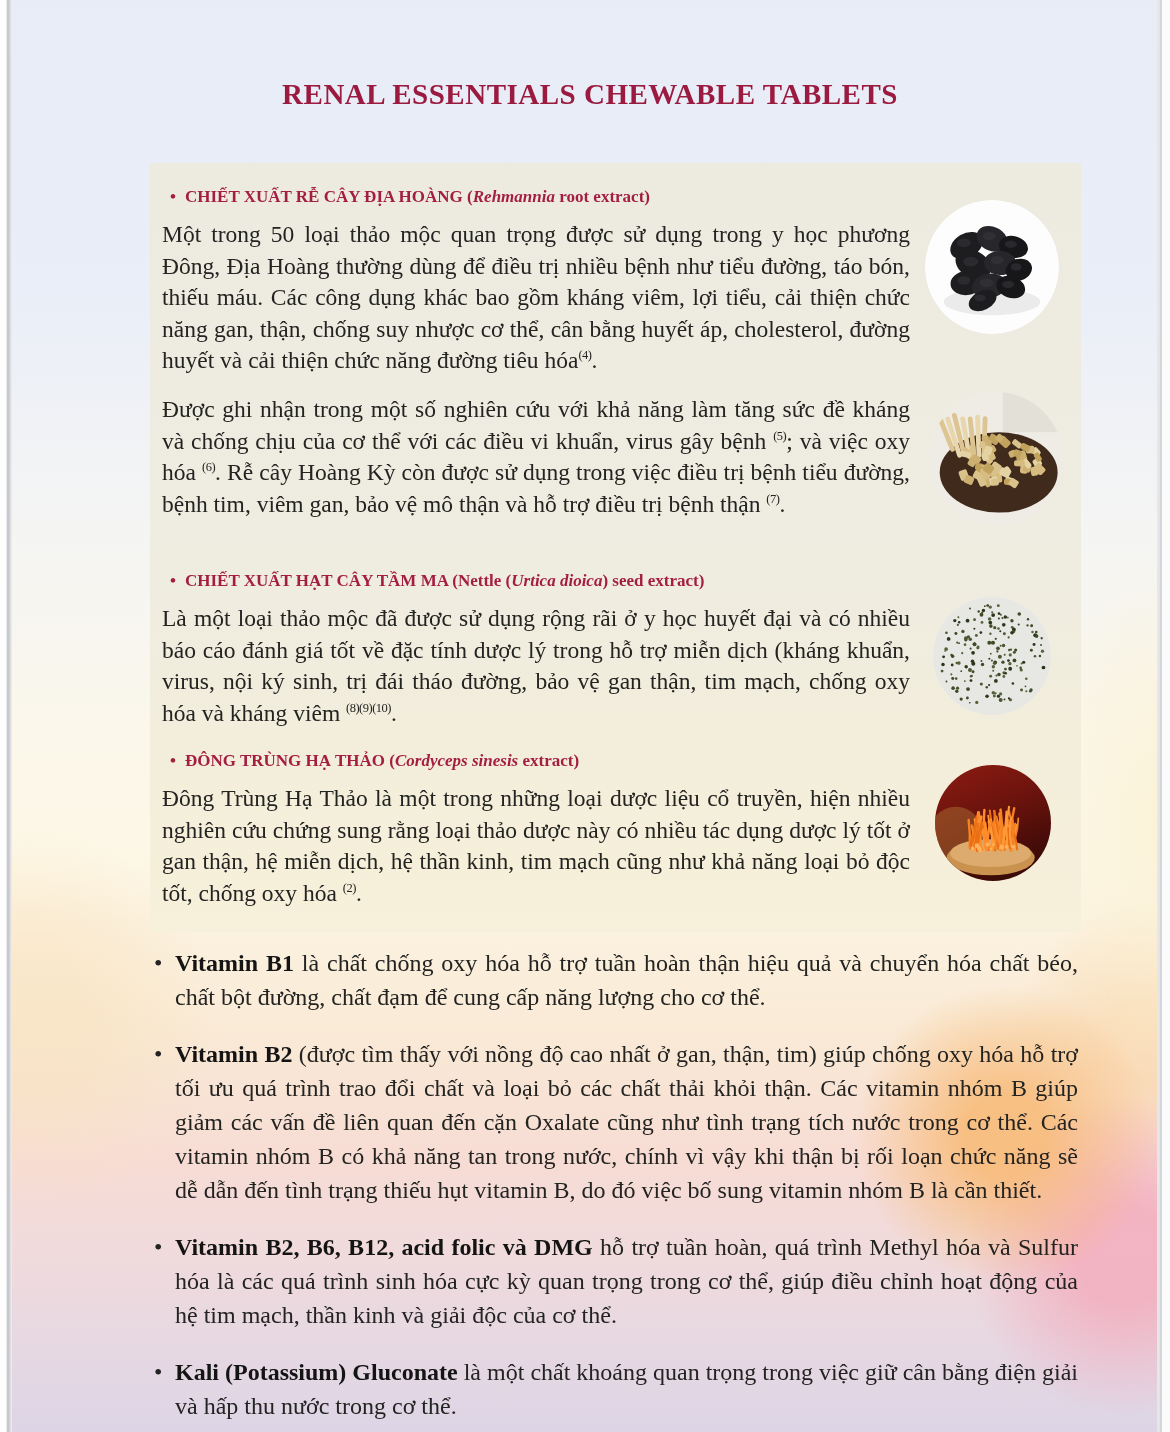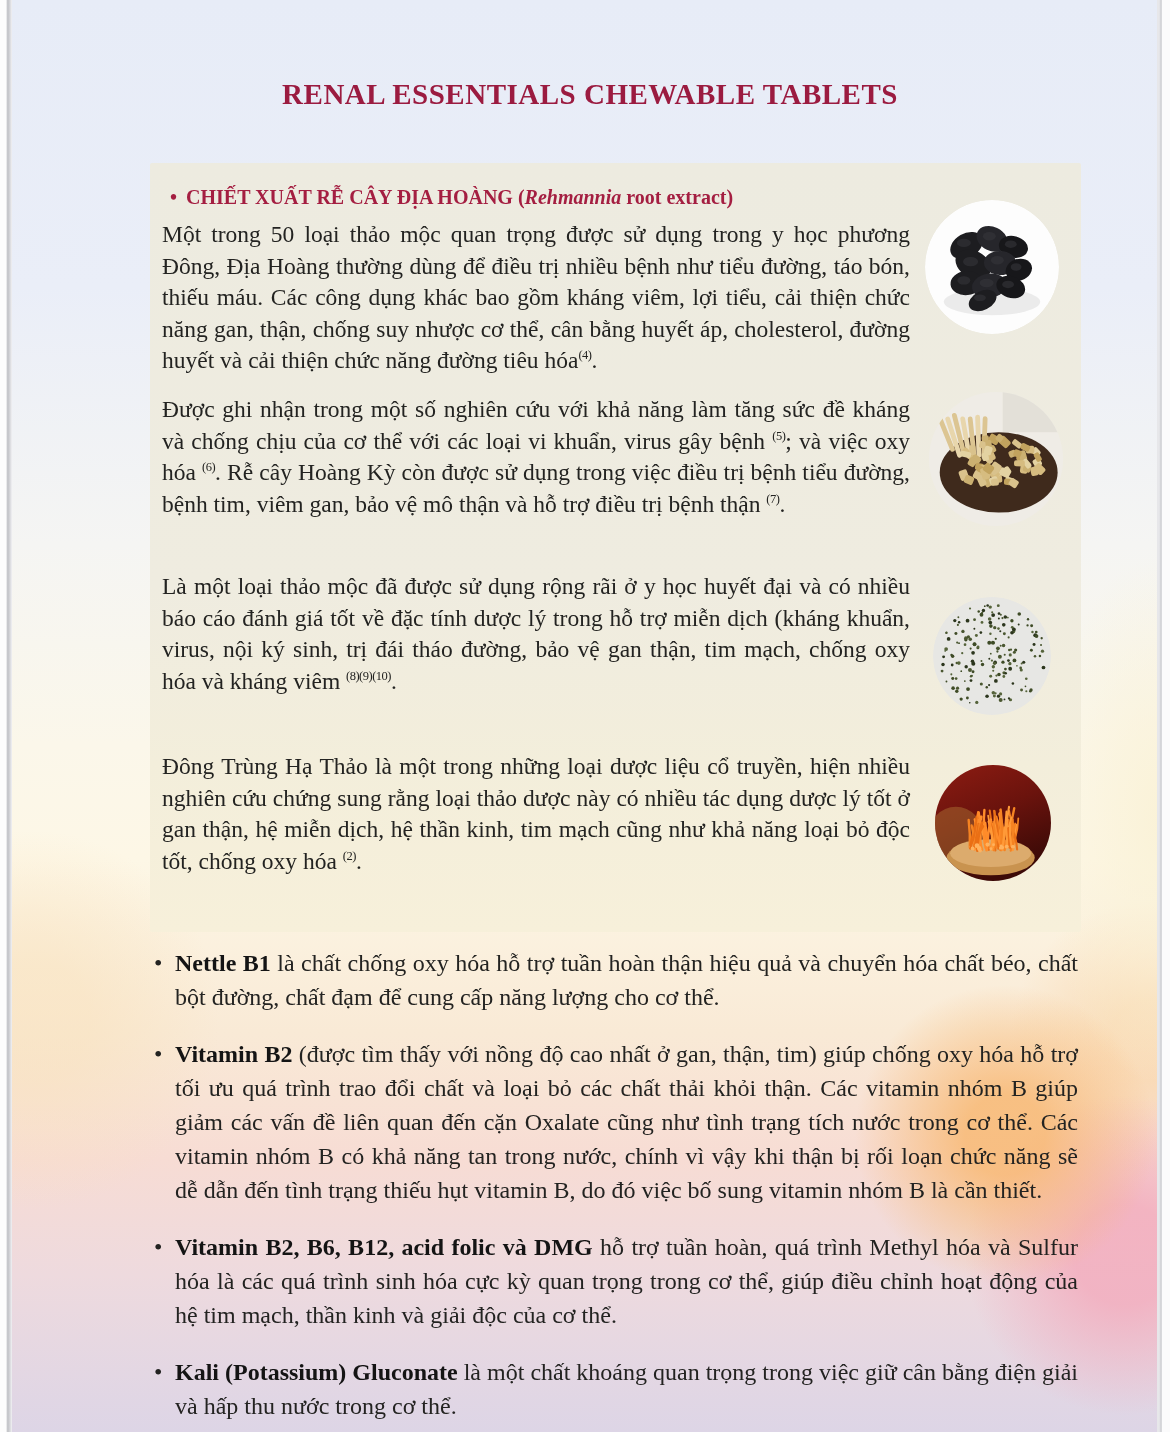--- a/index.html
+++ b/index.html
@@ -18,21 +18,21 @@
   .edge-left{position:absolute;left:0;top:0;width:12px;height:100%;
     background:linear-gradient(90deg,#fdfdfd 0 52%,#c7c8cc 58% 72%,#f1f1f4 100%);}
   .edge-right{position:absolute;right:0;top:0;width:13px;height:100%;
     background:linear-gradient(90deg,#e7e7ea 0 18%,#d4d5d9 24% 34%,#fbfbfc 42% 100%);}
   .title{position:absolute;top:78px;left:90px;width:1000px;margin:0;text-align:center;
     color:#9b1b40;font-size:29px;font-weight:bold;letter-spacing:.5px;}
   .panel{position:absolute;left:150px;top:163px;width:931px;height:769px;
     background:linear-gradient(180deg,#edebe0 0%,#efece0 55%,#f3eedb 78%,#f7f0da 100%);
     border-radius:2px;}
   .sec{position:absolute;left:8px;width:756px;}
-  .sec h3{margin:0 0 8px 0;padding-left:12px;color:#a41e41;font-size:20px;font-weight:bold;line-height:28px;}
+  .sec h3{margin:0 0 8px 0;padding-left:12px;color:#a41e41;font-size:17px;font-weight:bold;line-height:28px;}
   .sec h3 .dot{margin-right:9px;}
   .sec p{margin:4px;font-size:23.5px;line-height:31.5px;color:#232321;text-align:justify;}
   sup{font-size:12.5px;line-height:0;vertical-align:9px;letter-spacing:-.5px;}
   .photo{position:absolute;display:block;}
   #img-rehmannia{left:775px;top:37px;width:134px;height:134px;}
   #img-astragalus{left:779px;top:229px;width:134px;height:134px;}
   #img-nettle{left:783px;top:434px;width:118px;height:118px;}
   #img-cordyceps{left:785px;top:602px;width:116px;height:116px;}
   .vitamins{position:absolute;left:152px;top:946px;width:926px;margin:0;padding:0;list-style:none;
     font-size:24px;line-height:34px;color:#232321;text-align:justify;}
@@ -52,28 +52,30 @@
   <h1 class="title">RENAL ESSENTIALS CHEWABLE TABLETS</h1>
 
   <section class="panel">
 
     <div class="sec s1">
       <h3><span class="dot">•</span><span>CHIẾT XUẤT RỄ CÂY ĐỊA HOÀNG</span><span> (</span><i>Rehmannia</i><span> root extract)</span></h3>
       <p><span>Một trong 50 loại thảo mộc quan trọng  được sử dụng trong y học phương Đông, Địa Hoàng thường dùng để điều trị nhiều bệnh như tiểu đường, táo bón, thiếu máu. Các công dụng khác bao gồm kháng viêm, lợi tiểu, cải thiện chức năng gan, thận, chống suy nhược cơ thể, cân bằng huyết áp, cholesterol, đường huyết và cải thiện chức năng đường tiêu hóa</span><sup>(4)</sup><span>.</span></p>
     </div>
 
     <div class="sec s2">
-      <p><span>Được ghi nhận trong một số nghiên cứu với khả năng làm tăng sức đề kháng và chống chịu của cơ thể với các loại vi khuẩn, virus gây bệnh </span><sup>(5)</sup><span>; và việc oxy hóa </span><sup>(6)</sup><span>. Rễ cây Hoàng Kỳ còn được sử dụng trong việc điều trị bệnh tiểu đường, bệnh tim, viêm gan, bảo vệ mô thận và hỗ trợ điều trị bệnh thận </span><sup>(7)</sup><span>.</span></p>
+      <p><span>Được ghi nhận trong một số nghiên cứu với khả năng làm tăng sức đề kháng và chống chịu của cơ thể với các điều vi khuẩn, virus gây bệnh </span><sup>(5)</sup><span>; và việc oxy hóa </span><sup>(6)</sup><span>. Rễ cây Hoàng Kỳ còn được sử dụng trong việc điều trị bệnh tiểu đường, bệnh tim, viêm gan, bảo vệ mô thận và hỗ trợ điều trị bệnh thận </span><sup>(7)</sup><span>.</span></p>
     </div>
 
     <div class="sec s3">
+      <h3><span class="dot">•</span><span>CHIẾT XUẤT HẠT CÂY TẦM MA</span><span> (Nettle (</span><i>Urtica dioica</i><span>) seed extract)</span></h3>
       <p><span>Là một loại thảo mộc đã được sử dụng rộng rãi ở y học huyết đại và có nhiều báo cáo đánh giá tốt về đặc tính dược lý trong hỗ trợ miễn dịch (kháng khuẩn, virus, nội ký sinh, trị đái tháo đường, bảo vệ gan thận, tim mạch, chống oxy hóa và kháng viêm </span><sup>(8)(9)(10)</sup><span>.</span></p>
     </div>
 
     <div class="sec s4">
+      <h3><span class="dot">•</span><span>ĐÔNG TRÙNG HẠ THẢO</span><span> (</span><i>Cordyceps sinesis</i><span> extract)</span></h3>
       <p><span>Đông Trùng Hạ Thảo là một trong những loại dược liệu cổ truyền, hiện nhiều nghiên cứu chứng sung rằng loại thảo dược này có nhiều tác dụng dược lý tốt ở gan thận, hệ miễn dịch, hệ thần kinh, tim mạch cũng như khả năng loại bỏ độc tốt, chống oxy hóa </span><sup>(2)</sup><span>.</span></p>
     </div>
 
     <svg id="img-rehmannia" class="photo" viewBox="0 0 100 100">
       <defs>
           <clipPath id="c1">
             <circle cx="50" cy="50" r="50"></circle>
           </clipPath>
         </defs>
       <g clip-path="url(#c1)">
@@ -451,18 +453,18 @@
             <circle cx="67.7328450594716" cy="70.38903721160676" r="1.2914025842637766" fill="#ffb25e"></circle>
             <circle cx="38.12934905669156" cy="72.49543940298979" r="1.6750076800002751" fill="#ffb25e"></circle>
             <circle cx="48.16311078991886" cy="72.1104569556706" r="1.2750089977285866" fill="#ffb25e"></circle>
             <circle cx="57.04899317913176" cy="69.86425428086159" r="1.286949745233613" fill="#ffb25e"></circle>
           </g>
       </g>
     </svg>
   </section>
 
   <ul class="vitamins">
-    <li><span class="bullet">•</span><b>Nettle B1</b><span> là chất chống oxy hóa hỗ trợ tuần hoàn thận hiệu quả và chuyển hóa chất béo, chất bột đường, chất đạm để cung cấp năng lượng cho cơ thể.</span></li>
+    <li><span class="bullet">•</span><b>Vitamin B1</b><span> là chất chống oxy hóa hỗ trợ tuần hoàn thận hiệu quả và chuyển hóa chất béo, chất bột đường, chất đạm để cung cấp năng lượng cho cơ thể.</span></li>
     <li><span class="bullet">•</span><b>Vitamin B2</b><span> (được tìm thấy với nồng độ cao nhất ở gan, thận, tim) giúp chống oxy hóa hỗ trợ tối ưu quá trình trao đổi chất và loại bỏ các chất thải khỏi thận. Các vitamin nhóm B giúp giảm các vấn đề liên quan đến cặn Oxalate cũng như tình trạng tích nước trong cơ thể. Các vitamin nhóm B có khả năng tan trong nước, chính vì vậy khi thận bị rối loạn chức năng sẽ dễ dẫn đến tình trạng thiếu hụt vitamin B, do đó việc bố sung vitamin nhóm B là cần thiết.</span></li>
     <li><span class="bullet">•</span><b>Vitamin B2, B6, B12, acid folic và DMG</b><span>  hỗ trợ tuần hoàn, quá trình Methyl hóa và Sulfur hóa là các quá trình sinh hóa cực kỳ quan trọng trong cơ thể, giúp điều chỉnh hoạt động của hệ tim mạch, thần kinh và giải độc của cơ thể.</span></li>
     <li><span class="bullet">•</span><b>Kali (Potassium) Gluconate</b><span> là một chất khoáng quan trọng trong việc giữ cân bằng điện giải  và hấp thu nước trong cơ thể.</span></li>
   </ul>
 </div>
 
 </body></html>

